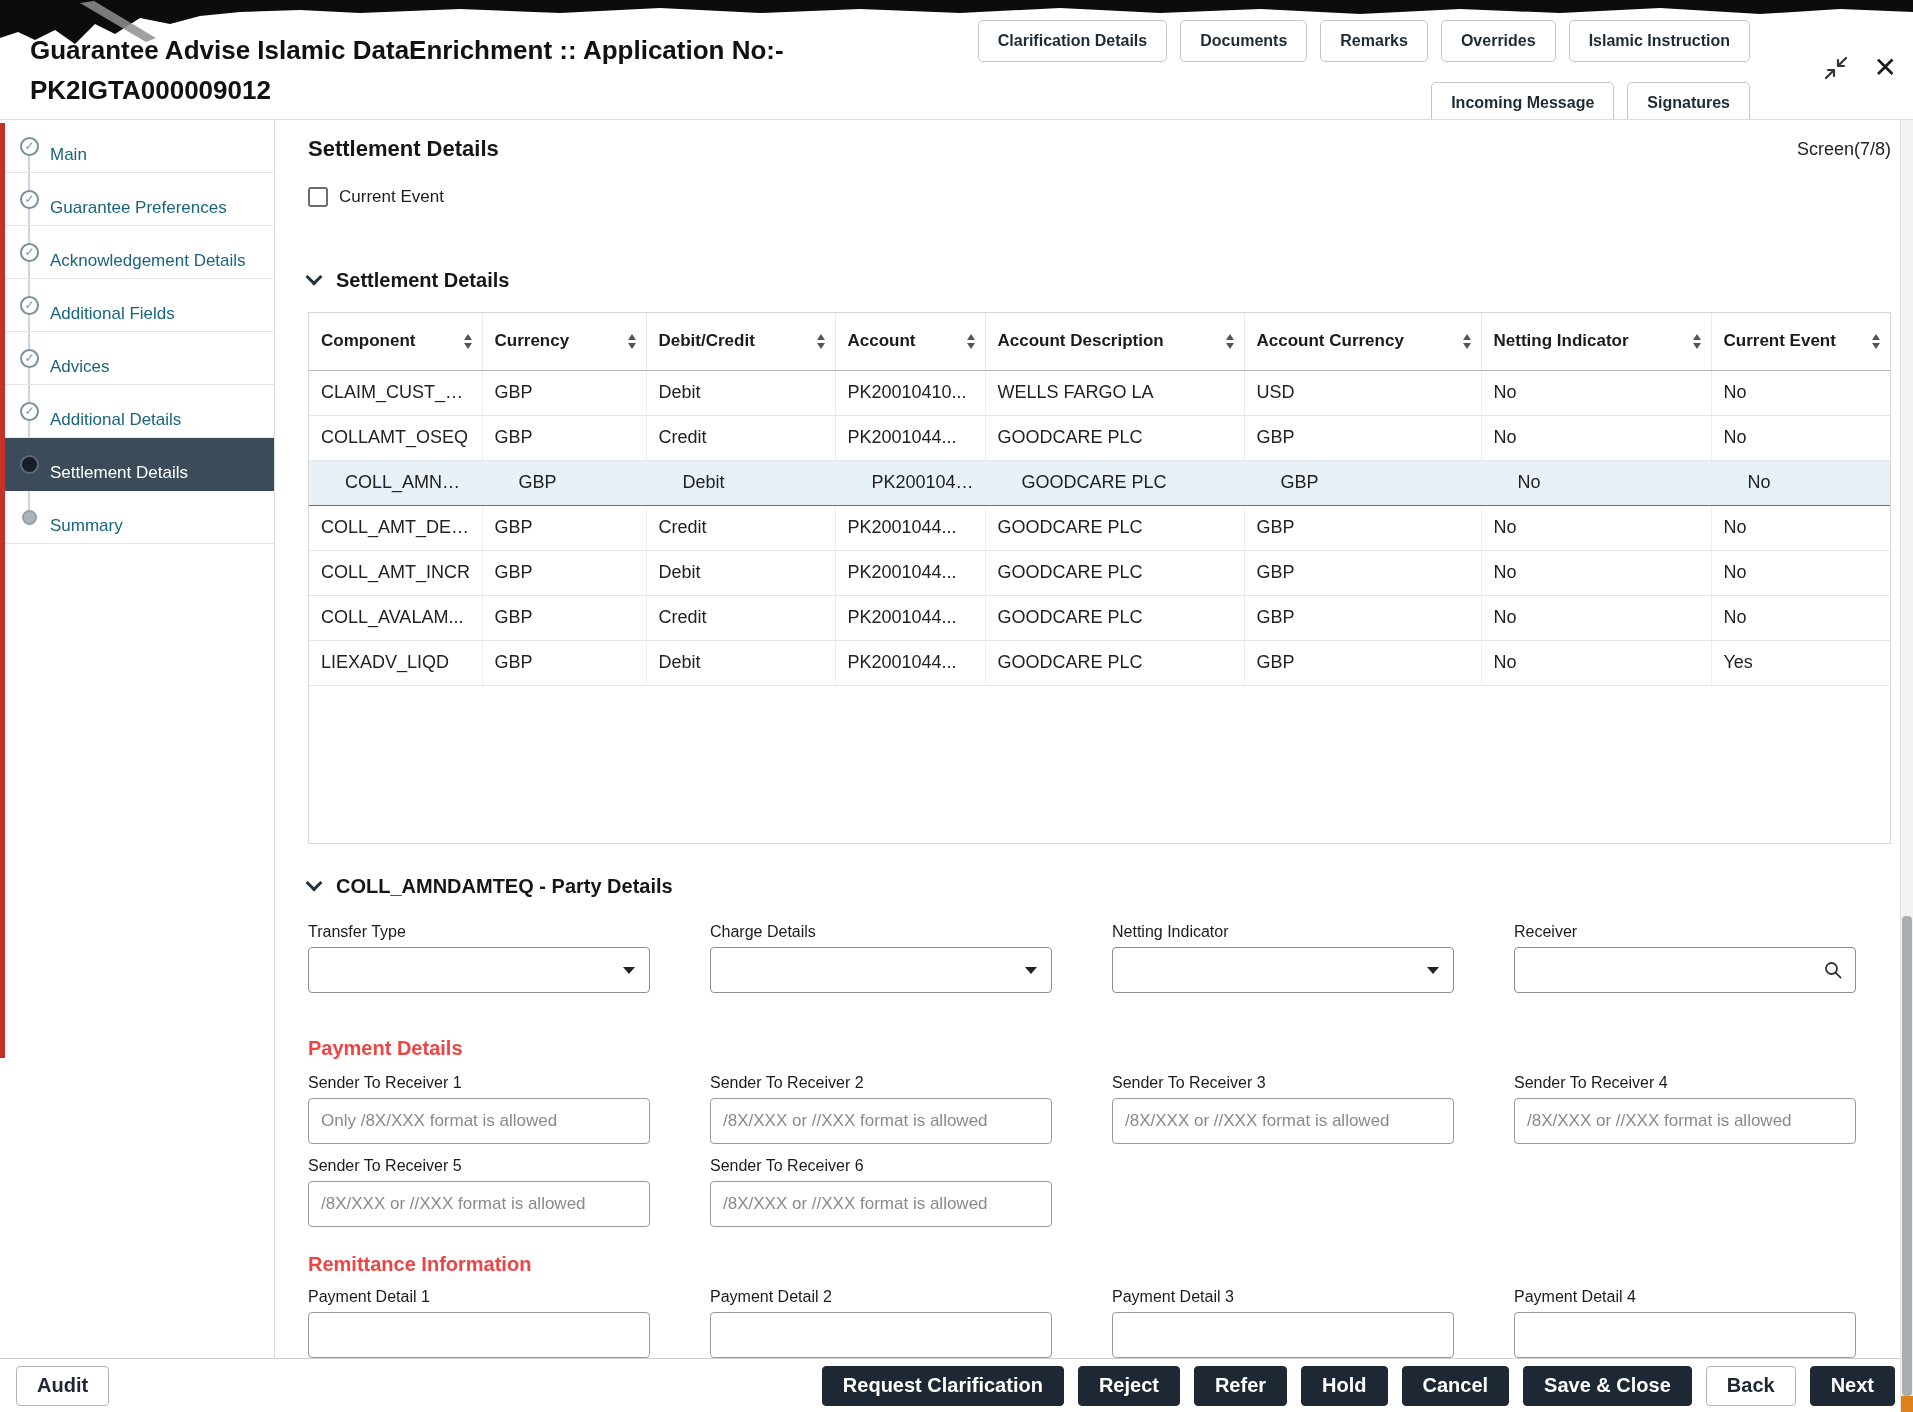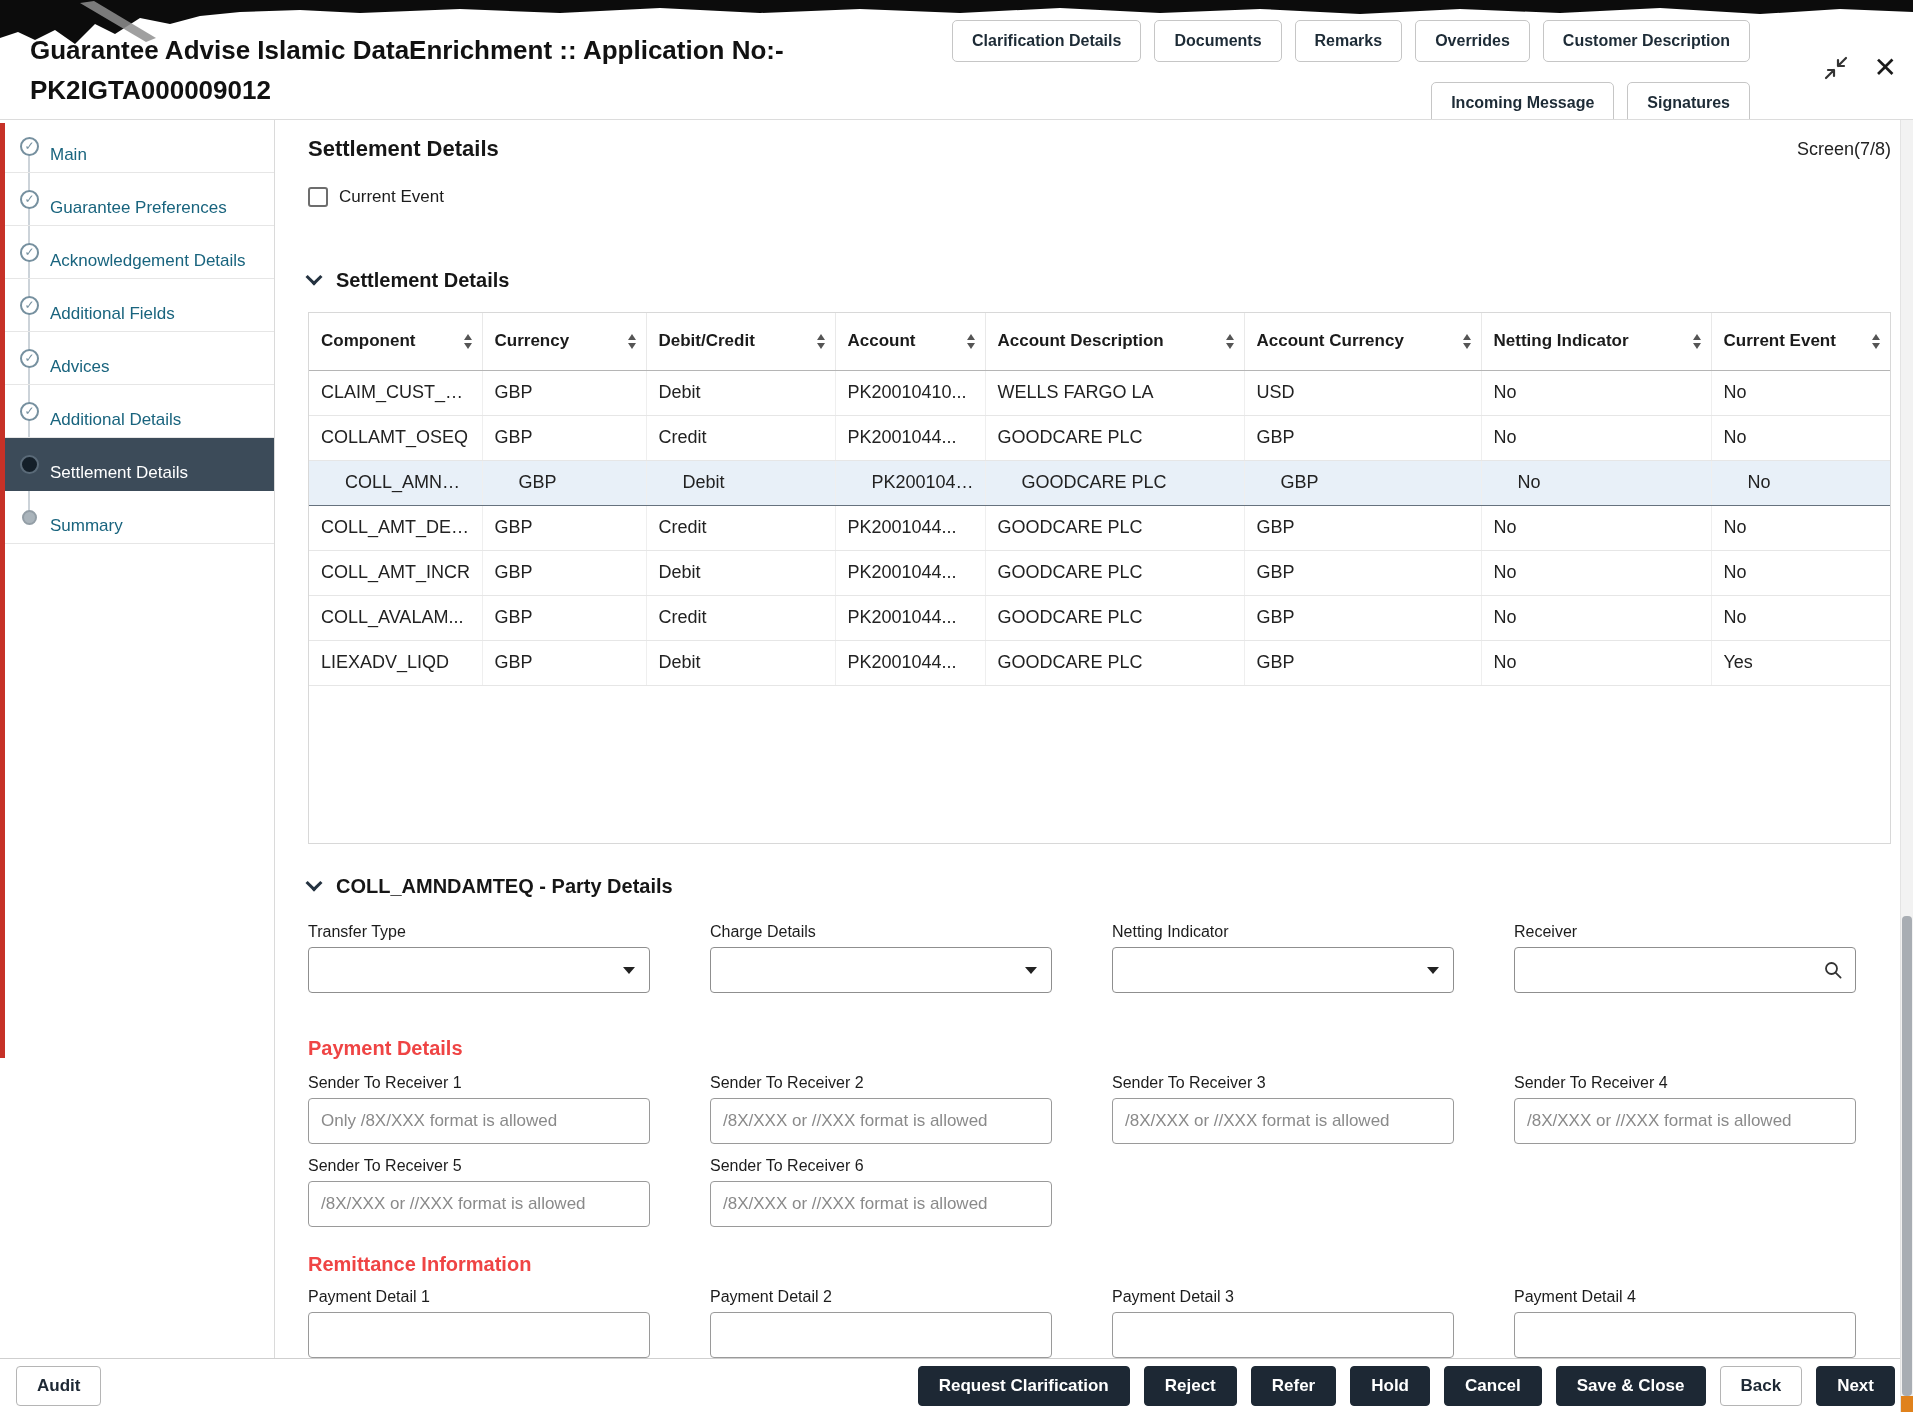--- a/index.html
+++ b/index.html
@@ -88,21 +88,21 @@
   .remit-title { margin-top:26px; }
   .remit-grid { margin-top:10px; }
   .text-input { width:100%; height:46px; border:1px solid #9a9a9a; border-radius:4px; padding:0 12px; font-size:17px; color:#333; font-family:inherit; background:#fff; }
   .text-input::placeholder { color:#8a8a8a; }
 
   
   .footer { position:absolute; left:0; right:0; bottom:0; height:54px; background:#fff; border-top:1px solid #cfcfcf;
             display:flex; align-items:center; padding:0 18px 0 16px; z-index:40; }
   .footer-spacer { flex:1; }
   .f-left, .f-right { display:flex; gap:14px; }
-  .btn { height:40px; border-radius:4px; font-size:17px; font-weight:bold; display:flex; align-items:center; padding:0 20px; cursor:pointer; white-space:nowrap; }
+  .btn { height:40px; border-radius:4px; font-size:20px; font-weight:bold; display:flex; align-items:center; padding:0 20px; cursor:pointer; white-space:nowrap; }
   .btn.dark { background:#1d2834; color:#fff; border:1px solid #1d2834; }
   .btn.light { background:#fff; color:#1d2834; border:1px solid #b5b5b5; }
 
   
   .red-strip { position:absolute; left:0; top:123px; width:5px; height:935px; background:#c63127; z-index:70; }
   .scrollbar { position:absolute; top:120px; right:0; width:13px; bottom:0; background:#f2f2f2; border-left:1px solid #e3e3e3; z-index:80; }
   .scroll-thumb { position:absolute; left:1px; right:1px; top:796px; height:480px; background:#a8adb3; border-radius:4px; cursor:pointer; }
   .scroll-orange { position:absolute; bottom:0; left:0; right:0; height:16px; background:#e0821c; }
 </style>
 </head>
@@ -117,21 +117,21 @@
   <div class="title">
     <div>Guarantee Advise Islamic DataEnrichment :: Application No:-</div>
     <div>PK2IGTA000009012</div>
   </div>
   <div class="hdr-actions">
     <div class="hdr-row" id="hdr-row1">
         <button class="btn-chip">Clarification Details</button>
         <button class="btn-chip">Documents</button>
         <button class="btn-chip">Remarks</button>
         <button class="btn-chip">Overrides</button>
-        <button class="btn-chip">Customer Description</button>
+        <button class="btn-chip">Islamic Instruction</button>
       </div>
     <div class="hdr-row" id="hdr-row2">
         <button class="btn-chip">Incoming Message</button>
         <button class="btn-chip">Signatures</button>
       </div>
   </div>
   <div class="win-icons">
     <span class="collapse-btn">
       <svg width="28" height="28" viewBox="0 0 28 28">
         <g stroke="#333" stroke-width="2.2" fill="none" stroke-linecap="round">

